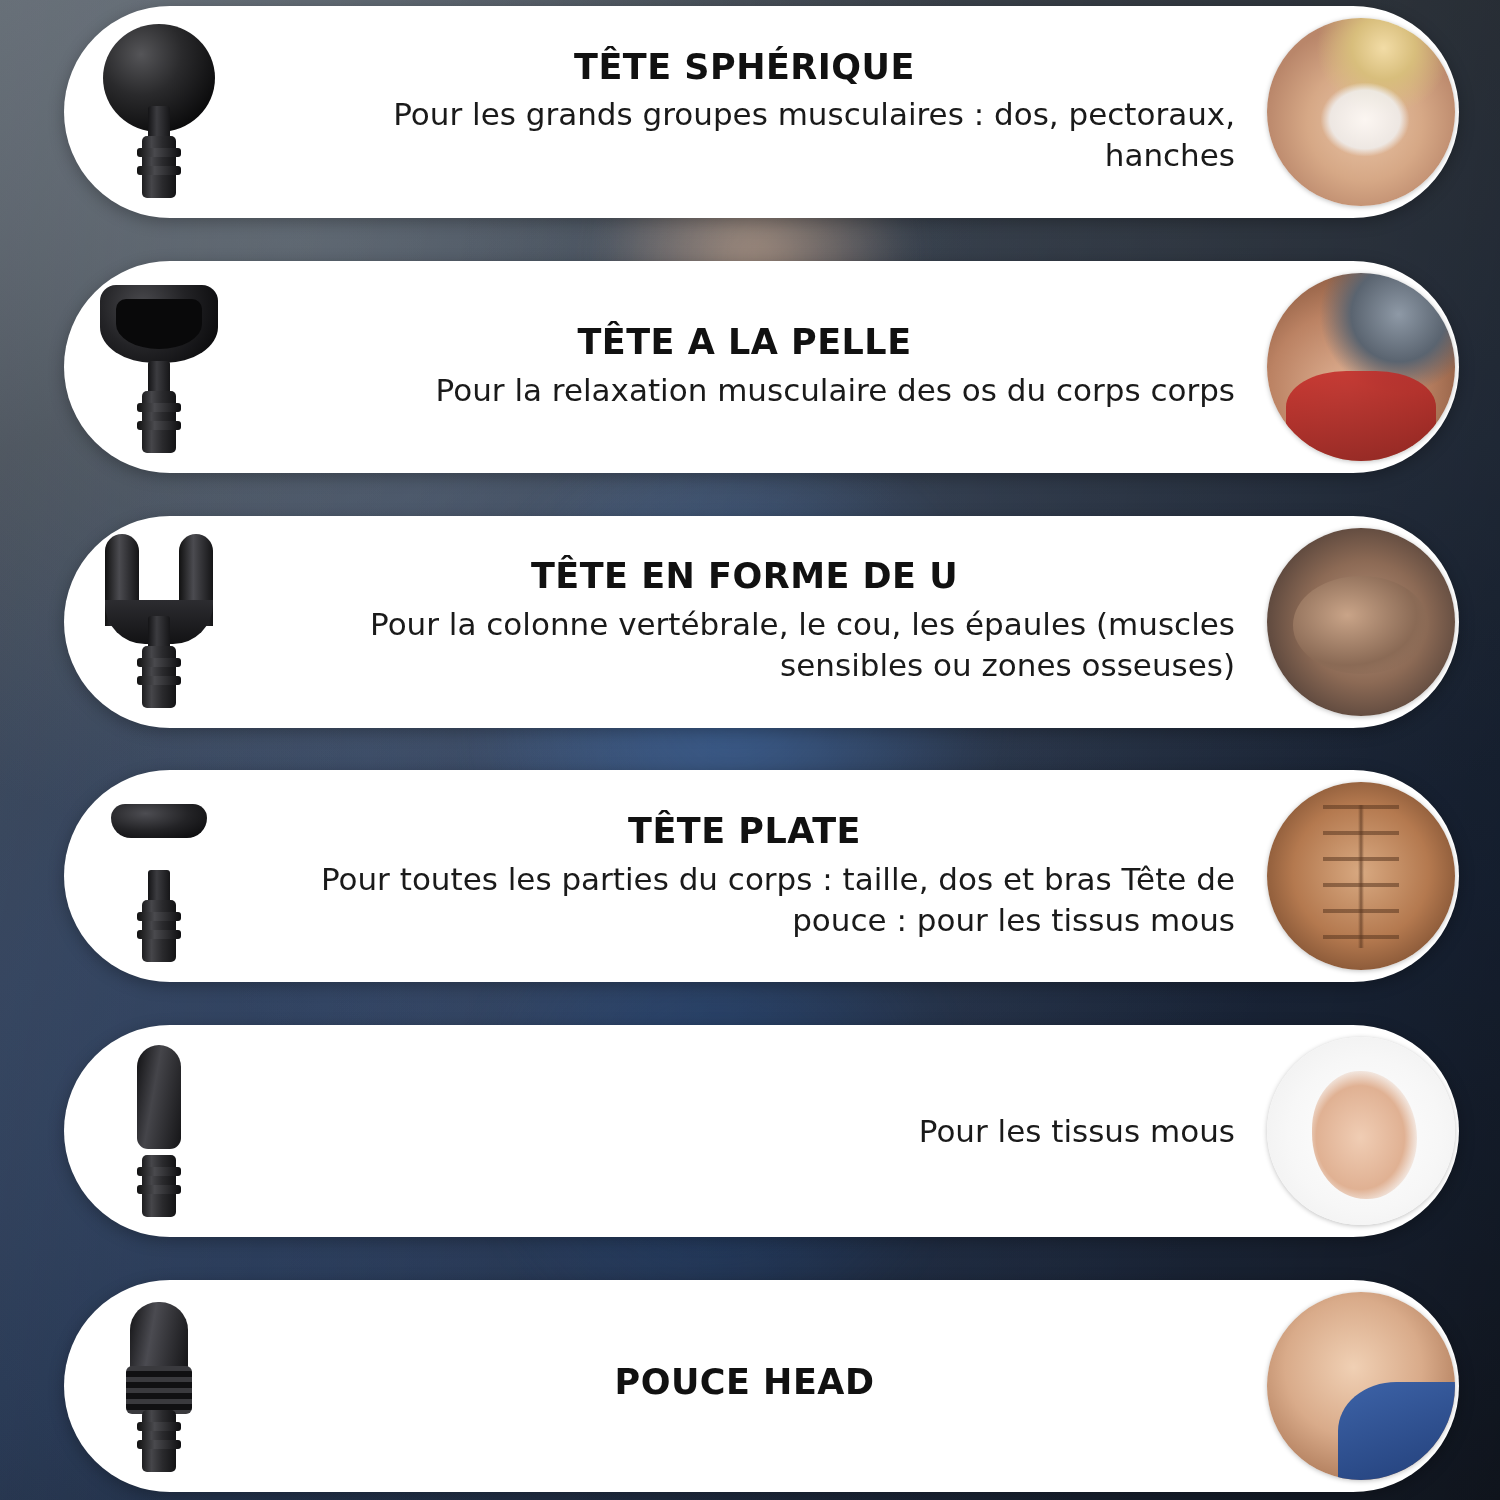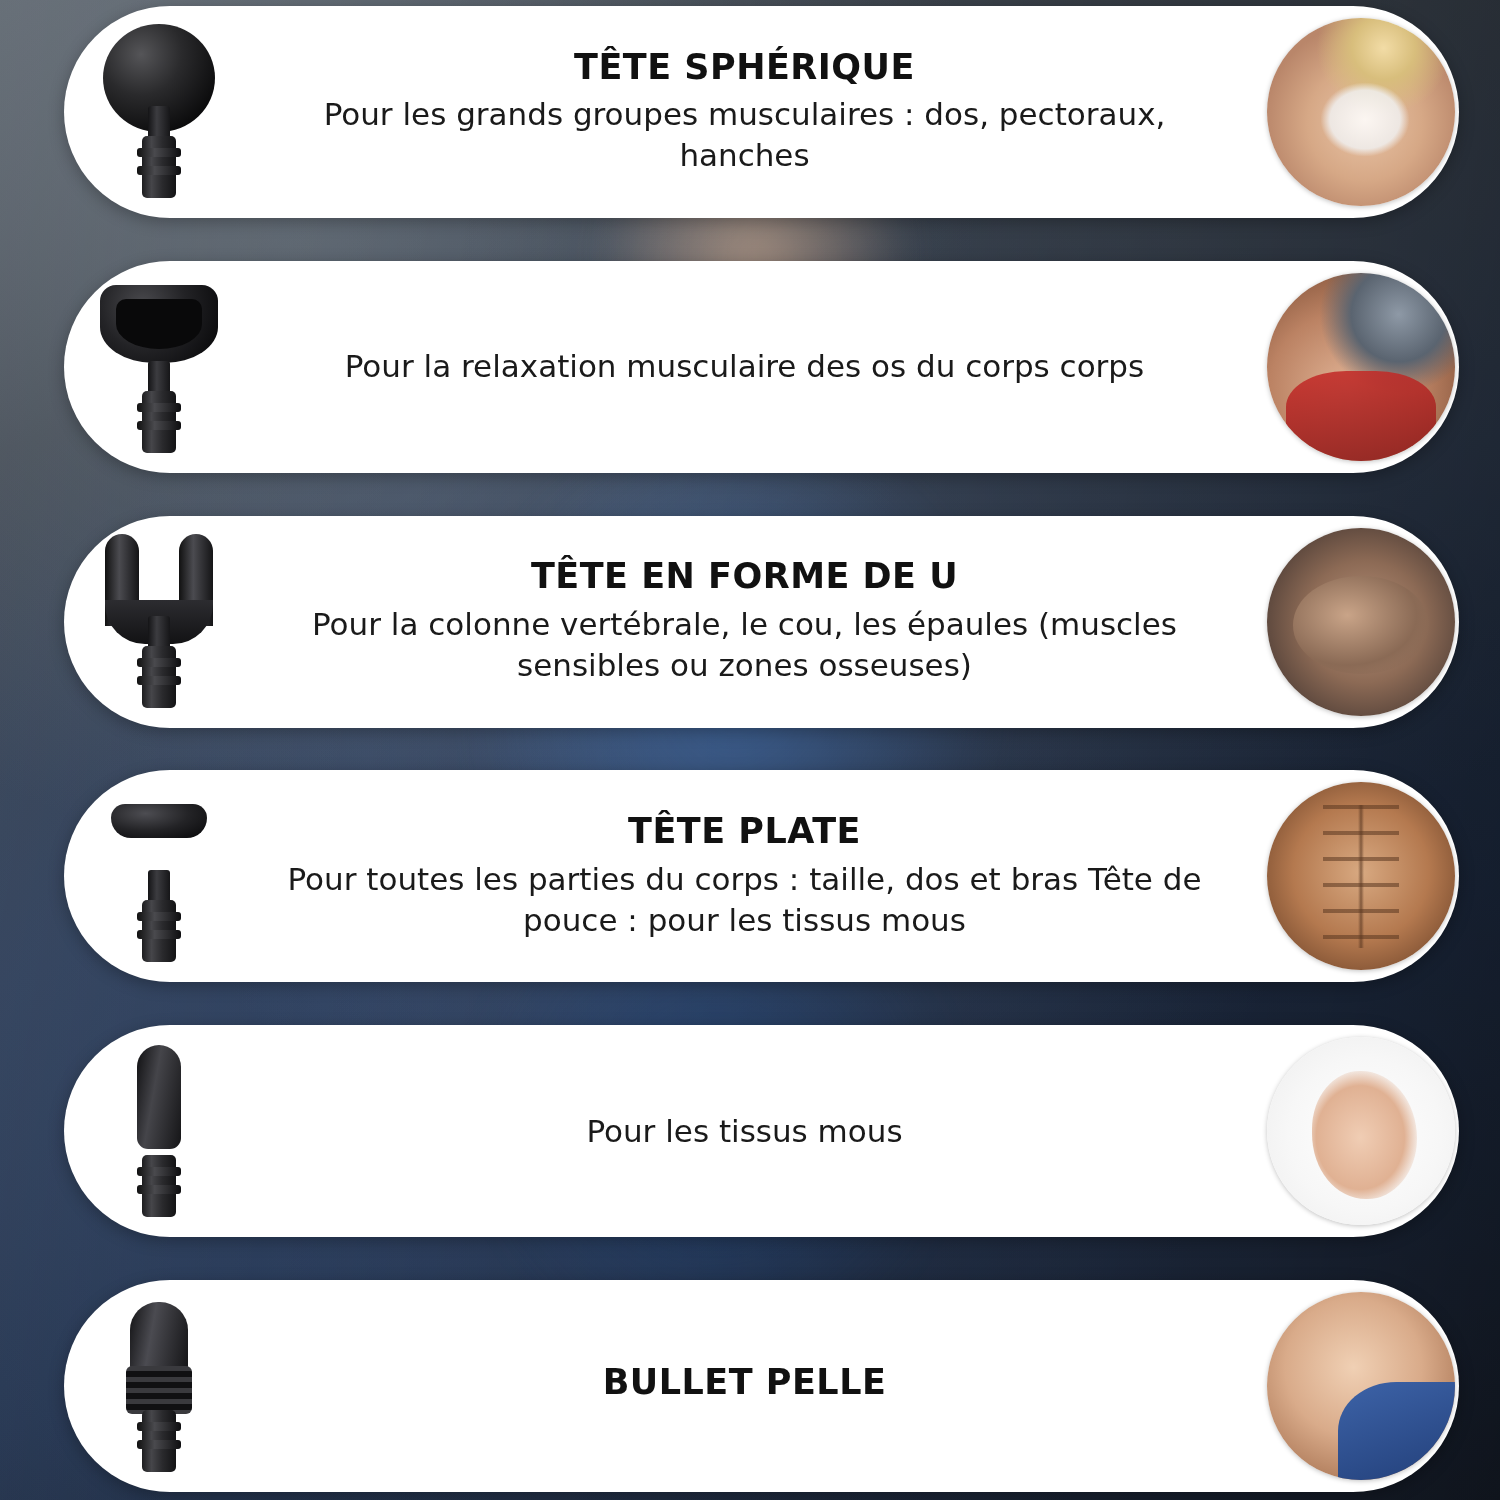--- a/index.html
+++ b/index.html
@@ -94,20 +94,21 @@
     margin: 0 0 8px 0;
     line-height: 1.1;
   }
 
   .head-desc {
     font-size: 31px;
     color: #1a1a1a;
     line-height: 1.32;
     margin: 0;
     font-family: "DejaVu Sans", "Liberation Sans", sans-serif;
+    text-align: right;
   }
 
   .photo-cell {
     width: 196px;
     min-width: 196px;
     height: 100%;
     display: flex;
     align-items: center;
     justify-content: center;
   }
@@ -294,20 +295,21 @@
 
   <div class="row">
     <div class="icon-cell">
       <div class="att ic-shovel">
         <div class="blade"></div>
           <div class="neck"></div>
           <div class="shaft"></div>
       </div>
     </div>
     <div class="text-cell">
+      <p class="head-title">TÊTE A LA PELLE</p>
       <p class="head-desc">Pour la relaxation musculaire des os du corps corps</p>
     </div>
     <div class="photo-cell">
       <div class="photo ph-arm"></div>
     </div>
   </div>
 
   <div class="row">
     <div class="icon-cell">
       <div class="att ic-u">
@@ -361,20 +363,20 @@
 
   <div class="row">
     <div class="icon-cell">
       <div class="att ic-bullet">
         <div class="tip"></div>
           <div class="ribs"></div>
           <div class="shaft"></div>
       </div>
     </div>
     <div class="text-cell">
-      <p class="head-title">BULLET PELLE</p>
+      <p class="head-title">POUCE HEAD</p>
     </div>
     <div class="photo-cell">
       <div class="photo ph-foot"></div>
     </div>
   </div>
 
 </div>
 
 </body></html>

